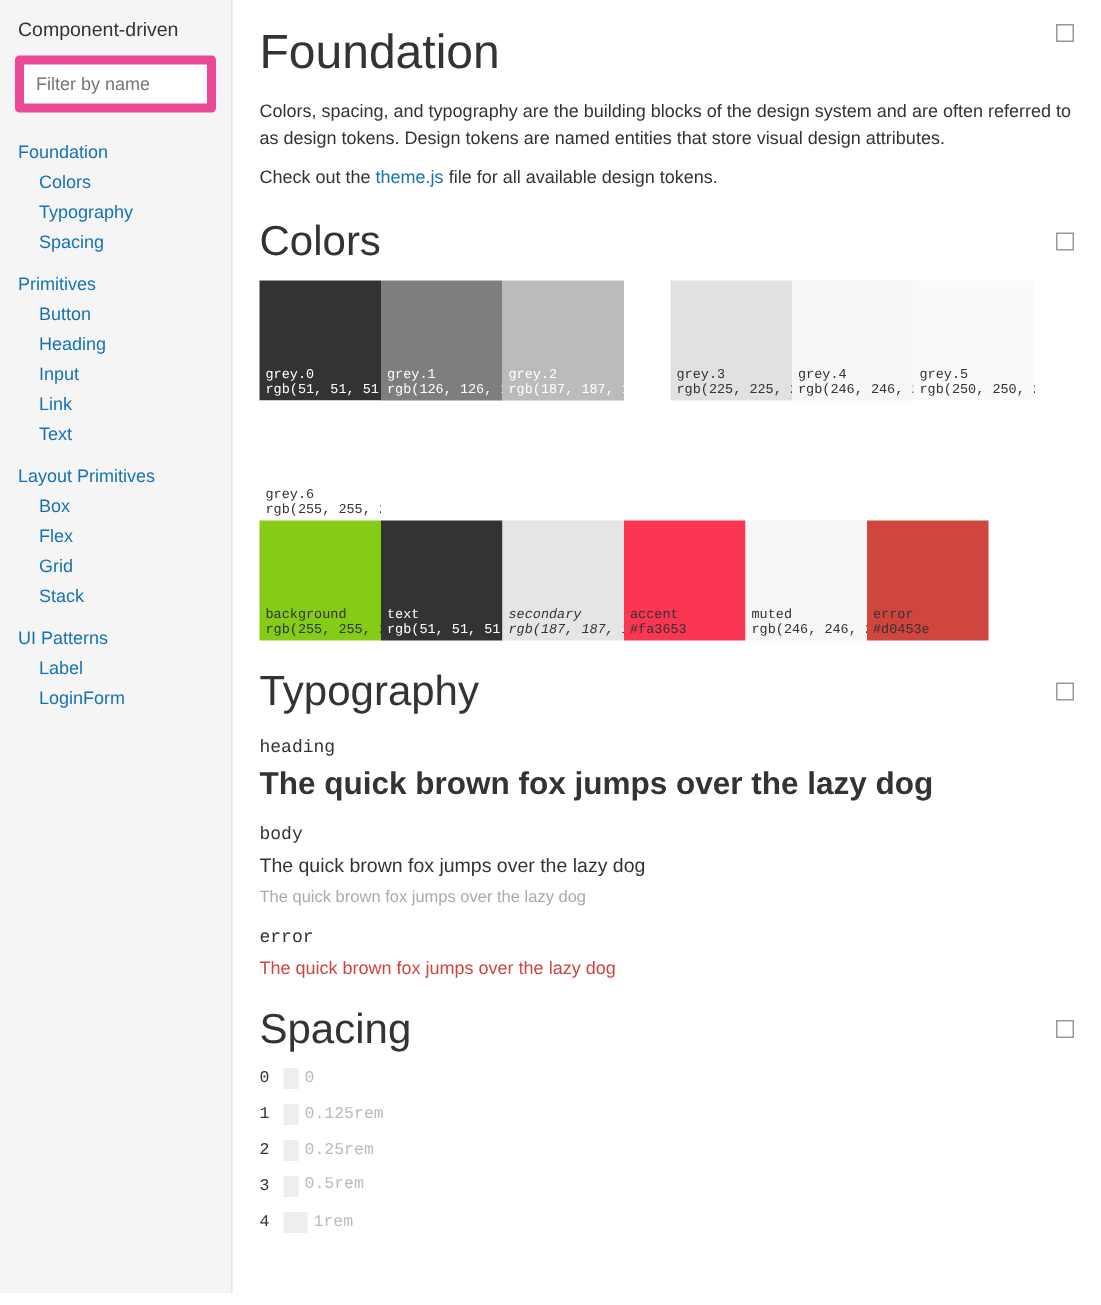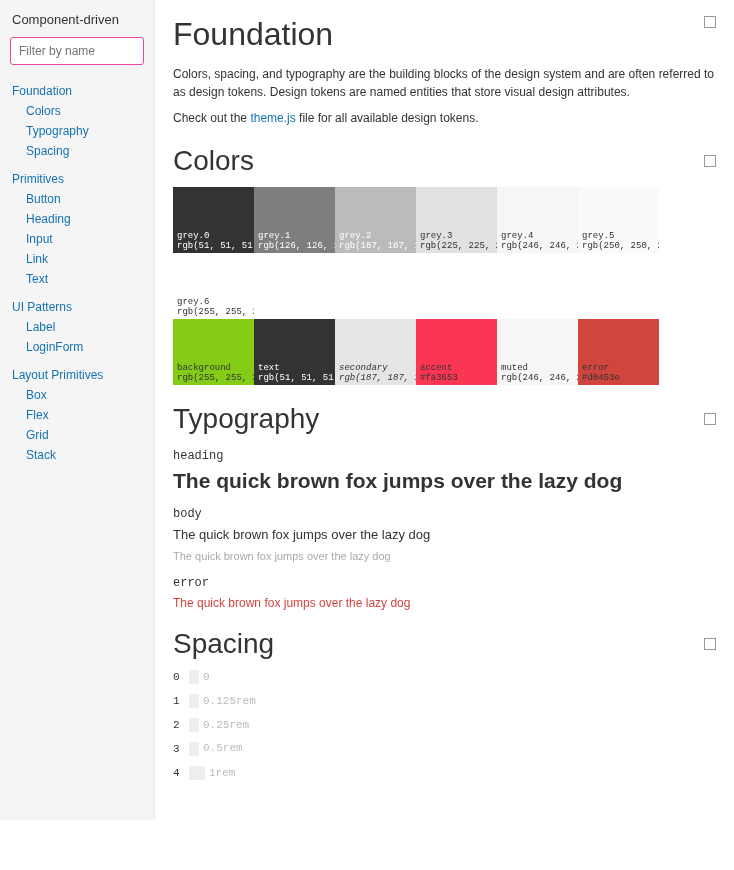--- a/index.html
+++ b/index.html
@@ -1,32 +1,32 @@
 <!DOCTYPE html>
 <html><head>
   <meta charset="utf-8">
   <style>
     * { margin: 0; padding: 0; box-sizing: border-box; }
     body { font-family: -apple-system, BlinkMacSystemFont, "Segoe UI", Helvetica, Arial, sans-serif; font-size: 13px; color: #333; display: flex; }
     .sidebar { width: 155px; min-width: 155px; background: #f5f5f5; padding: 12px 0; border-right: 1px solid #e8e8e8; }
     .sidebar-title { font-size: 13px; padding: 0 12px 10px 12px; color: #333; }
     .filter-wrap { padding: 0 10px 12px 10px; }
-    .filter { width: 100%; border: 1px solid #ec4899; border-radius: 3px; padding: 6px 8px; font-size: 12px; color: #888; }
+    .filter { width: 100%; border: 6px solid #ec4899; border-radius: 3px; padding: 6px 8px; font-size: 12px; color: #888; }
     .nav-section { padding: 4px 12px; }
     .nav-head { color: #1673b1; font-size: 12px; padding: 3px 0; cursor: pointer; }
     .nav-item { color: #1673b1; font-size: 12px; padding: 3px 0 3px 14px; cursor: pointer; }
     .main { flex: 1; padding: 16px 18px 30px 18px; overflow: auto; }
     h1 { font-size: 32px; font-weight: 400; margin-bottom: 12px; }
     h2 { font-size: 28px; font-weight: 400; margin: 18px 0 10px 0; display: flex; align-items: center; justify-content: space-between; }
     .intro { font-size: 12px; line-height: 1.5; margin-bottom: 8px; color: #333; }
     .intro a { color: #1673b1; text-decoration: none; }
     .expand { width: 12px; height: 12px; border: 1.5px solid #999; display: inline-block; cursor: pointer; }
     .header-row { display: flex; justify-content: space-between; align-items: flex-start; }
     .swatch-grid { display: flex; flex-wrap: wrap; }
-    .swatch { width: 81px; height: 66px; position: relative; font-family: "Courier New", monospace; font-size: 9px; overflow: hidden; }
+    .swatch { width: 81px; height: 80px; position: relative; font-family: "Courier New", monospace; font-size: 9px; overflow: hidden; }
     .swatch-label { position: absolute; bottom: 12px; left: 4px; white-space: nowrap; }
     .swatch-value { position: absolute; bottom: 2px; left: 4px; white-space: nowrap; }
     .dark-text { color: #fff; }
     .light-text { color: #333; }
     .typo-label { font-family: "Courier New", monospace; font-size: 12px; margin-top: 14px; margin-bottom: 6px; }
     .typo-heading { font-size: 21px; font-weight: 700; margin-bottom: 8px; }
     .typo-body { font-size: 13px; margin-bottom: 8px; }
     .typo-disclaimer { font-size: 11px; color: #aaa; margin-bottom: 8px; }
     .typo-error { font-size: 12px; color: #d0453e; margin-bottom: 8px; }
     .spacing-row { display: flex; align-items: center; margin-bottom: 10px; font-family: "Courier New", monospace; font-size: 11px; }
@@ -50,31 +50,31 @@
       </div>
       <div class="nav-section">
         <div class="nav-head">Primitives</div>
         <div class="nav-item">Button</div>
         <div class="nav-item">Heading</div>
         <div class="nav-item">Input</div>
         <div class="nav-item">Link</div>
         <div class="nav-item">Text</div>
       </div>
       <div class="nav-section">
-        <div class="nav-head">UI Patterns</div>
-        <div class="nav-item">Label</div>
-        <div class="nav-item">LoginForm</div>
-      </div>
-      <div class="nav-section">
         <div class="nav-head">Layout Primitives</div>
         <div class="nav-item">Box</div>
         <div class="nav-item">Flex</div>
         <div class="nav-item">Grid</div>
         <div class="nav-item">Stack</div>
       </div>
+      <div class="nav-section">
+        <div class="nav-head">UI Patterns</div>
+        <div class="nav-item">Label</div>
+        <div class="nav-item">LoginForm</div>
+      </div>
     </div>
 </aside>
 
 <main class="main">
   <div class="header-row">
     <h1>Foundation</h1>
     <span class="expand"></span>
   </div>
   <p class="intro">Colors, spacing, and typography are the building blocks of the design system and are often referred to as design tokens. Design tokens are named entities that store visual design attributes.</p>
   <p class="intro">
@@ -91,21 +91,21 @@
         <div class="swatch-value">rgb(51, 51, 51)</div>
       </div>
       <div class="swatch dark-text" style="background: rgb(126, 126, 126);">
         <div class="swatch-label">grey.1</div>
         <div class="swatch-value">rgb(126, 126, 126)</div>
       </div>
       <div class="swatch dark-text" style="background: rgb(187, 187, 187);">
         <div class="swatch-label">grey.2</div>
         <div class="swatch-value">rgb(187, 187, 187)</div>
       </div>
-      <div class="swatch light-text" style="background: rgb(225, 225, 225);">
+      <div class="swatch light-text" style="background: rgb(225, 225, 225); margin-left: 31px;">
         <div class="swatch-label">grey.3</div>
         <div class="swatch-value">rgb(225, 225, 225)</div>
       </div>
       <div class="swatch light-text" style="background: rgb(246, 246, 246);">
         <div class="swatch-label">grey.4</div>
         <div class="swatch-value">rgb(246, 246, 246)</div>
       </div>
       <div class="swatch light-text" style="background: rgb(250, 250, 250);">
         <div class="swatch-label">grey.5</div>
         <div class="swatch-value">rgb(250, 250, 250)</div>

